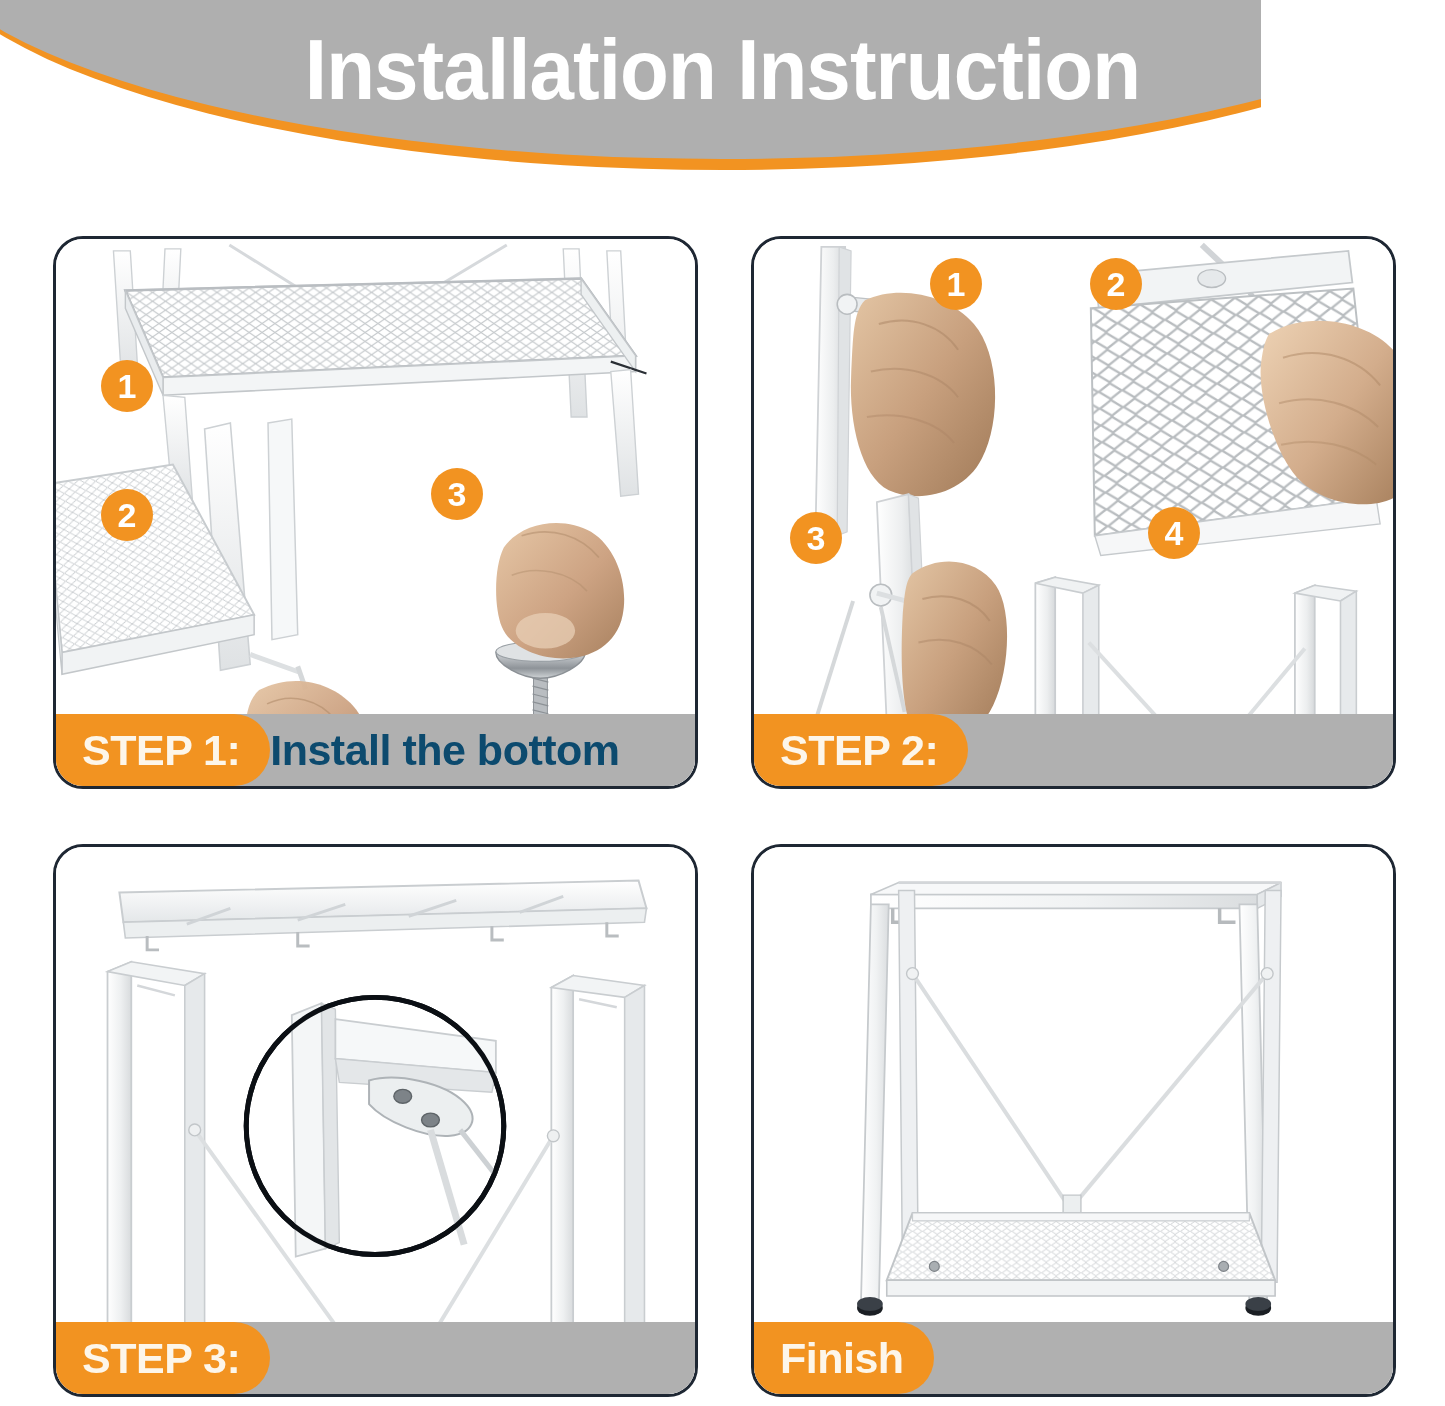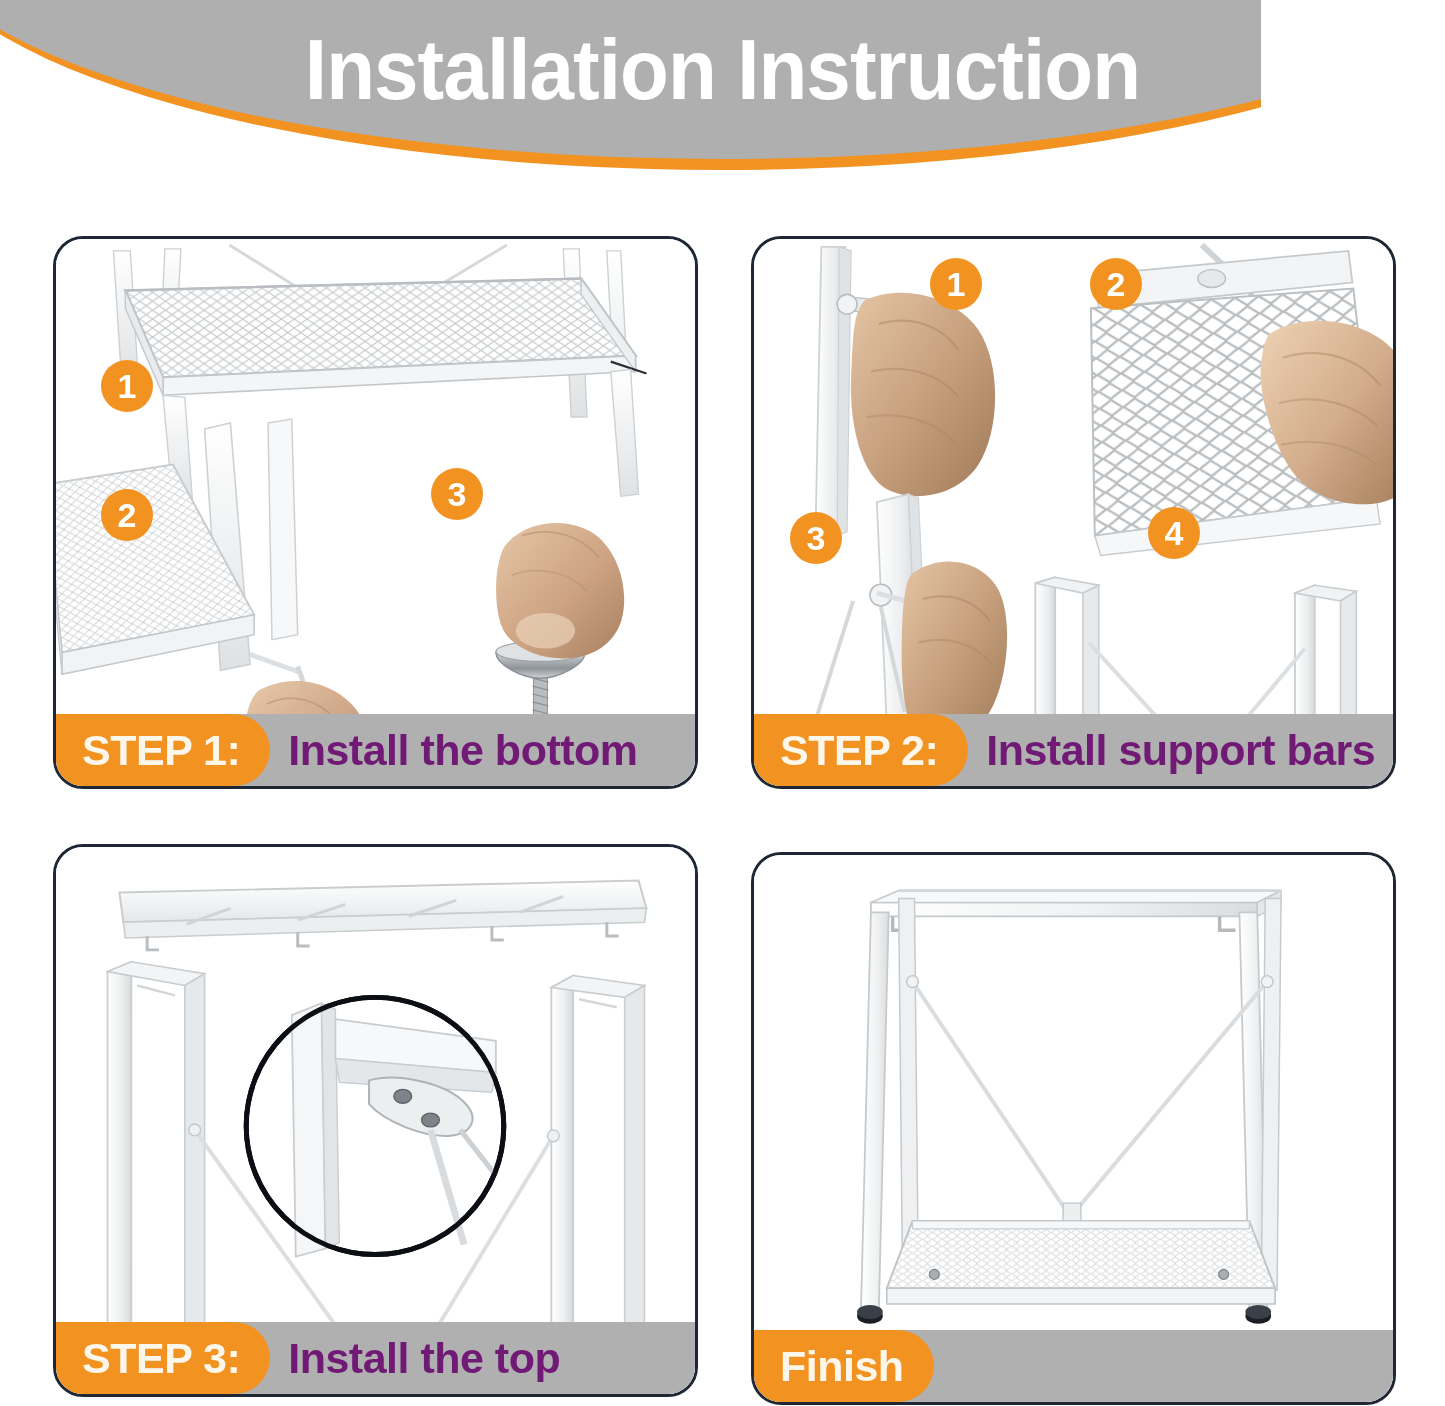--- a/index.html
+++ b/index.html
@@ -40,21 +40,21 @@
   .panel {
     position: absolute;
     border: 3px solid #1e2733;
     border-radius: 30px;
     background: #ffffff;
     overflow: hidden;
   }
   #panel-1 { left: 53px;  top: 236px;  width: 645px; height: 553px; }
   #panel-2 { left: 751px; top: 236px;  width: 645px; height: 553px; padding-left: 47px; }
   #panel-3 { left: 53px;  top: 844px;  width: 645px; height: 553px; padding-left: 20px; }
-  #panel-4 { left: 751px; top: 844px;  width: 645px; height: 553px; margin-top: 8px; }
+  #panel-4 { left: 751px; top: 844px;  width: 645px; height: 553px; }
 
   .panel-art { position: absolute; left: 0; top: 0; width: 100%; height: 100%; }
   .panel-art svg { display:block; width: 100%; height: 100%; }
 
   
   .caption-bar {
     position: absolute; left: 0; bottom: 0; width: 100%; height: 72px;
     background: #b0b0b0;
     display: flex; align-items: center;
   }
@@ -66,25 +66,24 @@
     display: flex; align-items: center;
     padding: 0 30px 0 26px;
     color: #fdf6ea;
     font-weight: bold;
     font-size: 43px;
     letter-spacing: -0.5px;
     transform-origin: left center;
     white-space: nowrap;
   }
   .caption-text {
-    color: #701a75;
+    color: #0c4a6e;
     font-weight: bold;
     font-size: 43px;
     letter-spacing: -0.5px;
-    margin-left: 18px;
     white-space: nowrap;
   }
 
   
   .badge {
     position: absolute;
     width: 52px; height: 52px;
     border-radius: 50%;
     background: #f29321;
     color: #ffffff;
@@ -288,21 +287,20 @@
 
         <path d="M546 358 L566 350 L566 553 L546 553 Z" fill="url(#metalG2)" stroke="#c9cdd0" stroke-width="1.8"></path>
         <path d="M546 358 L566 350 L608 356 L592 366 Z" fill="#f0f2f3" stroke="#c9cdd0" stroke-width="1.6"></path>
         <path d="M592 366 L608 356 L608 553 L592 553 Z" fill="#e7eaec" stroke="#c9cdd0" stroke-width="1.6"></path>
         <path d="M556 414 L440 553" stroke="#dcdfe1" stroke-width="4" fill="none"></path>
       </svg>
     </div>
 
     <div class="caption-bar">
       <div class="caption-pill">STEP 2:</div>
-      <div class="caption-text">Install support bars</div>
     </div>
   </div>
 
   <div class="panel" id="panel-3">
     <div class="panel-art">
       <svg viewBox="0 0 645 553" preserveAspectRatio="none">
         <defs>
           <linearGradient id="metalG3" x1="0" y1="0" x2="1" y2="0">
             <stop offset="0%" stop-color="#ffffff"></stop>
             <stop offset="55%" stop-color="#eef0f1"></stop>
@@ -365,21 +363,20 @@
 
           <path d="M378 286 L412 402" stroke="#d9dcde" stroke-width="7" fill="none"></path>
           <path d="M408 286 L444 332" stroke="#cdd1d4" stroke-width="5" fill="none"></path>
         </g>
         <circle cx="322" cy="282" r="130" fill="none" stroke="#0b0f14" stroke-width="5"></circle>
       </svg>
     </div>
 
     <div class="caption-bar">
       <div class="caption-pill">STEP 3:</div>
-      <div class="caption-text">Install the top</div>
     </div>
   </div>
 
   <div class="panel" id="panel-4">
     <div class="panel-art">
       <svg viewBox="0 0 645 553" preserveAspectRatio="none">
         <defs>
           <linearGradient id="metalG4" x1="0" y1="0" x2="1" y2="0">
             <stop offset="0%" stop-color="#ffffff"></stop>
             <stop offset="55%" stop-color="#f0f2f3"></stop>

